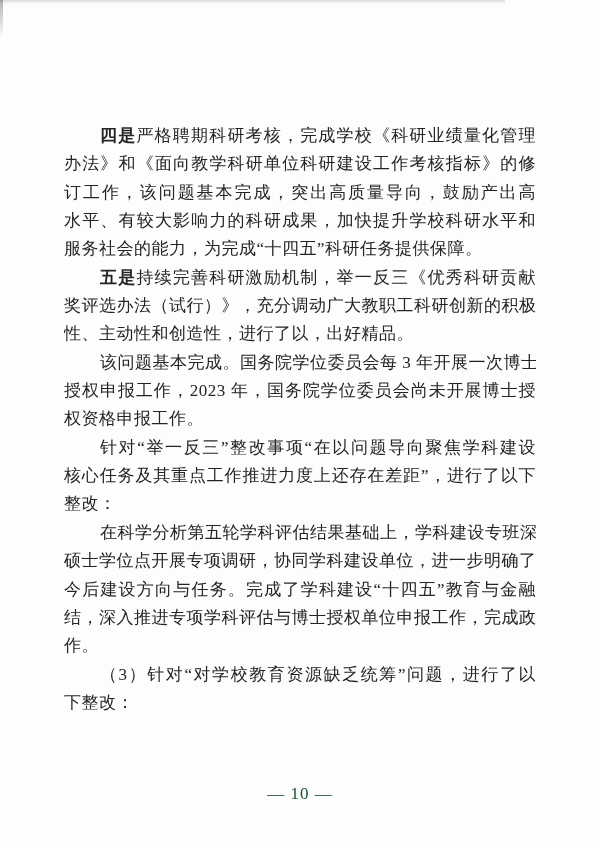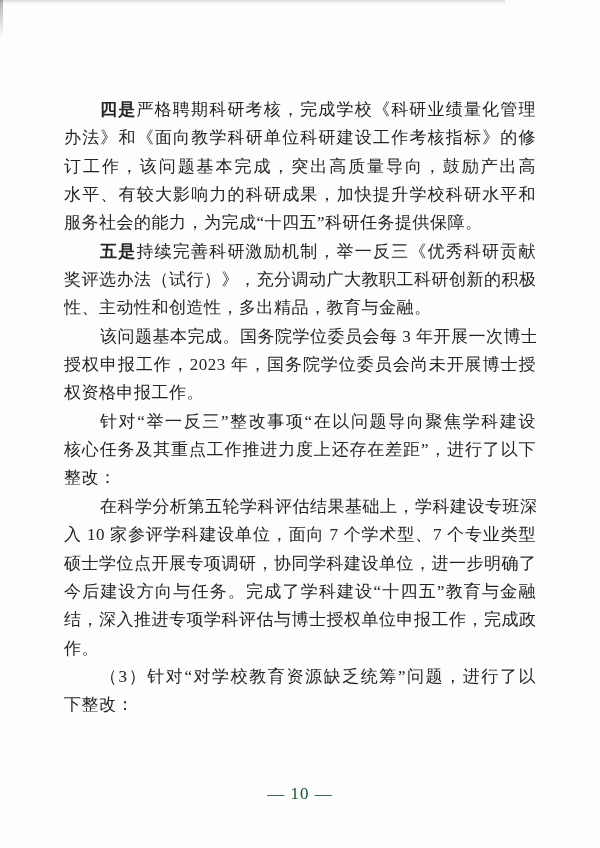--- a/index.html
+++ b/index.html
@@ -25,21 +25,21 @@
   }
   .artifact-left {
     position: absolute;
     left: 0; top: 0;
     width: 3px; height: 38px;
     background: linear-gradient(to bottom, rgba(40,40,40,0.35), rgba(40,40,40,0));
   }
   .body-text {
     position: absolute;
     left: 64px;
-    top: 96px;
+    top: 122px;
     width: 472px;
   }
   .para {
     margin: 0;
     padding: 0;
   }
   .line {
     height: 28.35px;
     line-height: 28.35px;
     font-size: 17px;
@@ -83,38 +83,37 @@
       <div class="line indent"><span class="lead">四是</span><span>严格聘期科研考核，完成学校《科研业绩量化管理</span></div>
       <div class="line">办法》和《面向教学科研单位科研建设工作考核指标》的修</div>
       <div class="line">订工作，该问题基本完成，突出高质量导向，鼓励产出高</div>
       <div class="line">水平、有较大影响力的科研成果，加快提升学校科研水平和</div>
       <div class="line last">服务社会的能力，为完成“十四五”科研任务提供保障。</div>
     </div>
 
     <div class="para">
       <div class="line indent"><span class="lead">五是</span><span>持续完善科研激励机制，举一反三《优秀科研贡献</span></div>
       <div class="line">奖评选办法（试行）》，充分调动广大教职工科研创新的积极</div>
-      <div class="line last">性、主动性和创造性，多出精品，教育与金融。</div>
+      <div class="line last">性、主动性和创造性，进行了以，出好精品。</div>
     </div>
 
     <div class="para">
       <div class="line indent">该问题基本完成。国务院学位委员会每 3 年开展一次博士</div>
       <div class="line">授权申报工作，2023 年，国务院学位委员会尚未开展博士授</div>
       <div class="line last">权资格申报工作。</div>
     </div>
 
     <div class="para">
       <div class="line indent">针对“举一反三”整改事项“在以问题导向聚焦学科建设</div>
       <div class="line">核心任务及其重点工作推进力度上还存在差距”，进行了以下</div>
       <div class="line last">整改：</div>
     </div>
 
     <div class="para">
       <div class="line indent">在科学分析第五轮学科评估结果基础上，学科建设专班深</div>
-      <div class="line">入 10 家参评学科建设单位，面向 7 个学术型、7 个专业类型</div>
       <div class="line">硕士学位点开展专项调研，协同学科建设单位，进一步明确了</div>
       <div class="line">今后建设方向与任务。完成了学科建设“十四五”教育与金融</div>
       <div class="line">结，深入推进专项学科评估与博士授权单位申报工作，完成政</div>
       <div class="line last">作。</div>
     </div>
 
     <div class="para">
       <div class="line indent">（3）针对“对学校教育资源缺乏统筹”问题，进行了以</div>
       <div class="line last">下整改：</div>
     </div>

